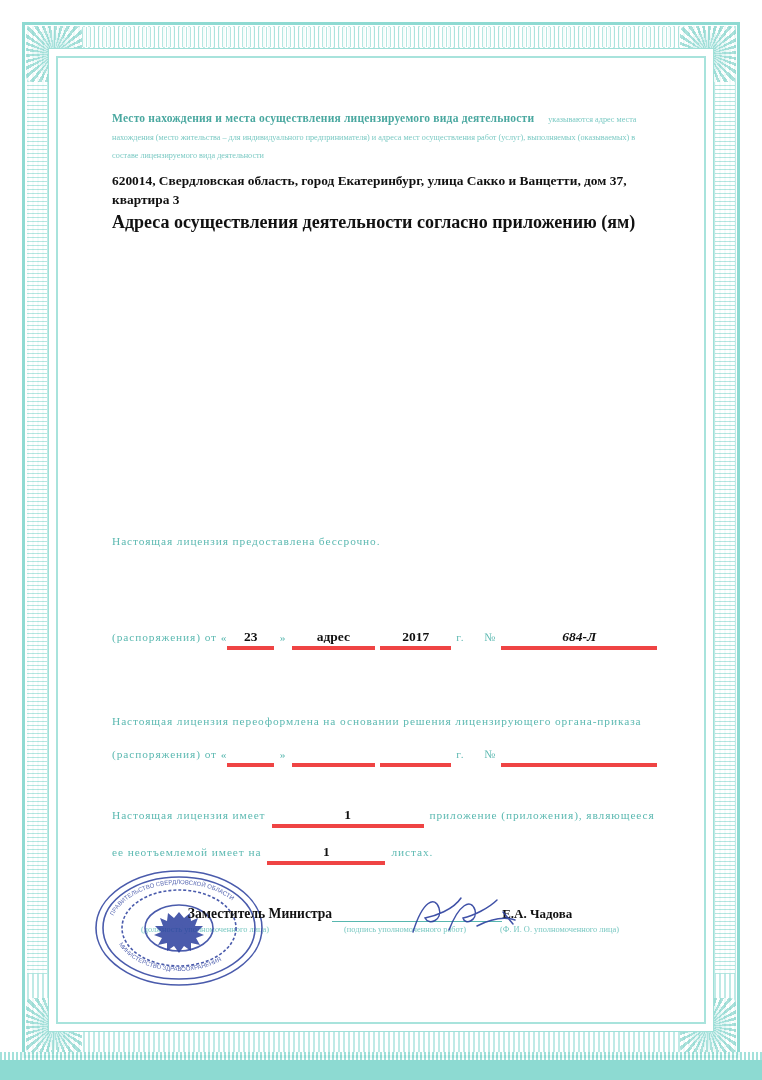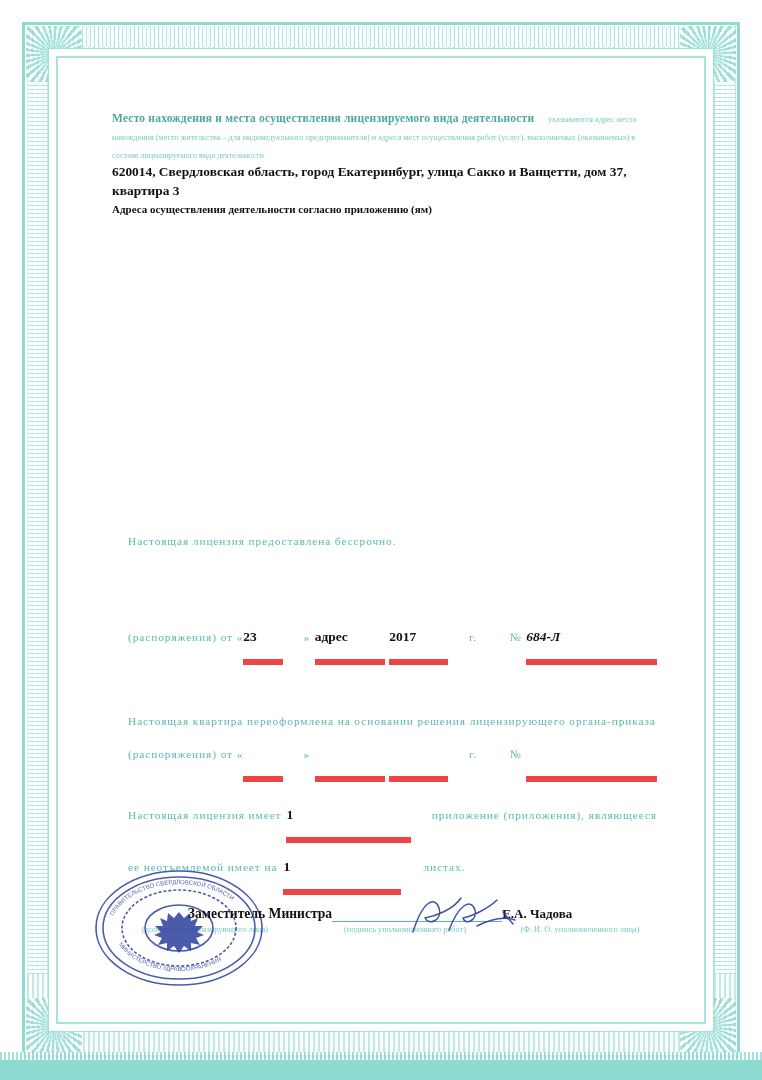--- a/index.html
+++ b/index.html
@@ -118,61 +118,62 @@
     display: inline;
   }
   .field-hint {
     font-size: 8.2px;
     color: #7ccac4;
     line-height: 1.38;
     display: inline;
   }
 
   .address-value {
+    margin-top: 9px;
     font-size: 13.4px;
     color: #111111;
     line-height: 1.42;
     font-weight: 600;
   }
   .address-note {
     margin-top: 3px;
-    font-size: 11px;
+    font-size: 18px;
     color: #111111;
     font-weight: 600;
     font-family: Liberation Serif, serif;
   }
 
   .teal-line {
     color: #5cb9b1;
     font-size: 11.4px;
     letter-spacing: .9px;
-    margin-left: 16px;
   }
 
   .blk-indefinite { position: absolute; left: 112px; top: 535px; width: 540px; }
   .blk-issued     { position: absolute; left: 112px; top: 610px; width: 545px; }
   .blk-reissued   { position: absolute; left: 112px; top: 715px; width: 545px; }
   .blk-annex      { position: absolute; left: 112px; top: 808px; width: 545px; }
   .blk-sign       { position: absolute; left: 100px; top: 905px; width: 560px; }
 
   .row {
     display: flex;
     align-items: baseline;
     white-space: nowrap;
   }
   .row + .row { margin-top: 17px; }
 
   .ul {
     display: inline-block;
-    border-bottom: 6px solid #ef4444;
+    border-bottom: 4px solid #ef4444;
+    text-align: center;
     color: #111111;
     font-size: 13.5px;
     font-weight: 600;
     line-height: 1.05;
-    padding-bottom: 15px;
+    padding-bottom: 2px;
   }
   .ul.empty { color: transparent; }
 
   .sep { display: inline-block; width: 6px; }
 
   
   .sign-row {
     display: flex;
     align-items: flex-end;
     justify-content: center;
@@ -197,21 +198,21 @@
   }
   .sign-captions {
     display: flex;
     justify-content: space-between;
     margin-top: 3px;
     font-size: 8.4px;
     color: #79c8c2;
   }
   .cap1 { width: 210px; text-align: center; }
   .cap2 { width: 175px; text-align: center; }
-  .cap3 { width: 160px; text-align: center; }
+  .cap3 { width: 160px; }
 
   
   .stamp {
     position: absolute;
     left: 92px;
     top: 868px;
     width: 175px;
     height: 120px;
     z-index: 2;
     pointer-events: none;
@@ -272,21 +273,21 @@
       <span class="sep"></span>
       <span class="teal-line">г.</span>
       <span class="sep" style="width:22px;"></span>
       <span class="teal-line">№</span>
       <span class="sep"></span>
       <span class="ul" style="width:172px;font-style:italic;">684-Л</span>
     </div>
   </div>
 
   <div class="blk-reissued">
-    <div class="teal-line">Настоящая   квартира   переоформлена   на   основании   решения   лицензирующего   органа-приказа</div>
+    <div class="teal-line">Настоящая   лицензия   переоформлена   на   основании   решения   лицензирующего   органа-приказа</div>
     <div class="row" style="margin-top:20px;">
       <span class="teal-line">(распоряжения)   от  «</span>
       <span class="ul empty" style="width:52px;">&nbsp;</span>
       <span class="sep"></span>
       <span class="teal-line">»</span>
       <span class="sep"></span>
       <span class="ul empty" style="width:92px;">&nbsp;</span>
       <span class="sep"></span>
       <span class="ul empty" style="width:78px;">&nbsp;</span>
       <span class="sep"></span>
@@ -315,21 +316,21 @@
     </div>
   </div>
 
   <div class="blk-sign">
     <div class="sign-row">
       <div class="sign-title">Заместитель Министра</div>
       <div class="sign-line"></div>
       <div class="sign-name">Е.А. Чадова</div>
     </div>
     <div class="sign-captions">
-      <div class="cap1">(должность лицензирующего лица)</div>
+      <div class="cap1">(должность уполномоченного лица)</div>
       <div class="cap2">(подпись уполномоченного работ)</div>
       <div class="cap3">(Ф. И. О. уполномоченного лица)</div>
     </div>
   </div>
 
   <svg class="stamp" viewBox="0 0 175 120">
     <g fill="none" stroke="#2b3f9e" stroke-width="1.6" opacity="0.85">
       <ellipse cx="87" cy="60" rx="83" ry="57"></ellipse>
       <ellipse cx="87" cy="60" rx="76" ry="51"></ellipse>
       <ellipse cx="87" cy="60" rx="57" ry="38" stroke-dasharray="3 2"></ellipse>

